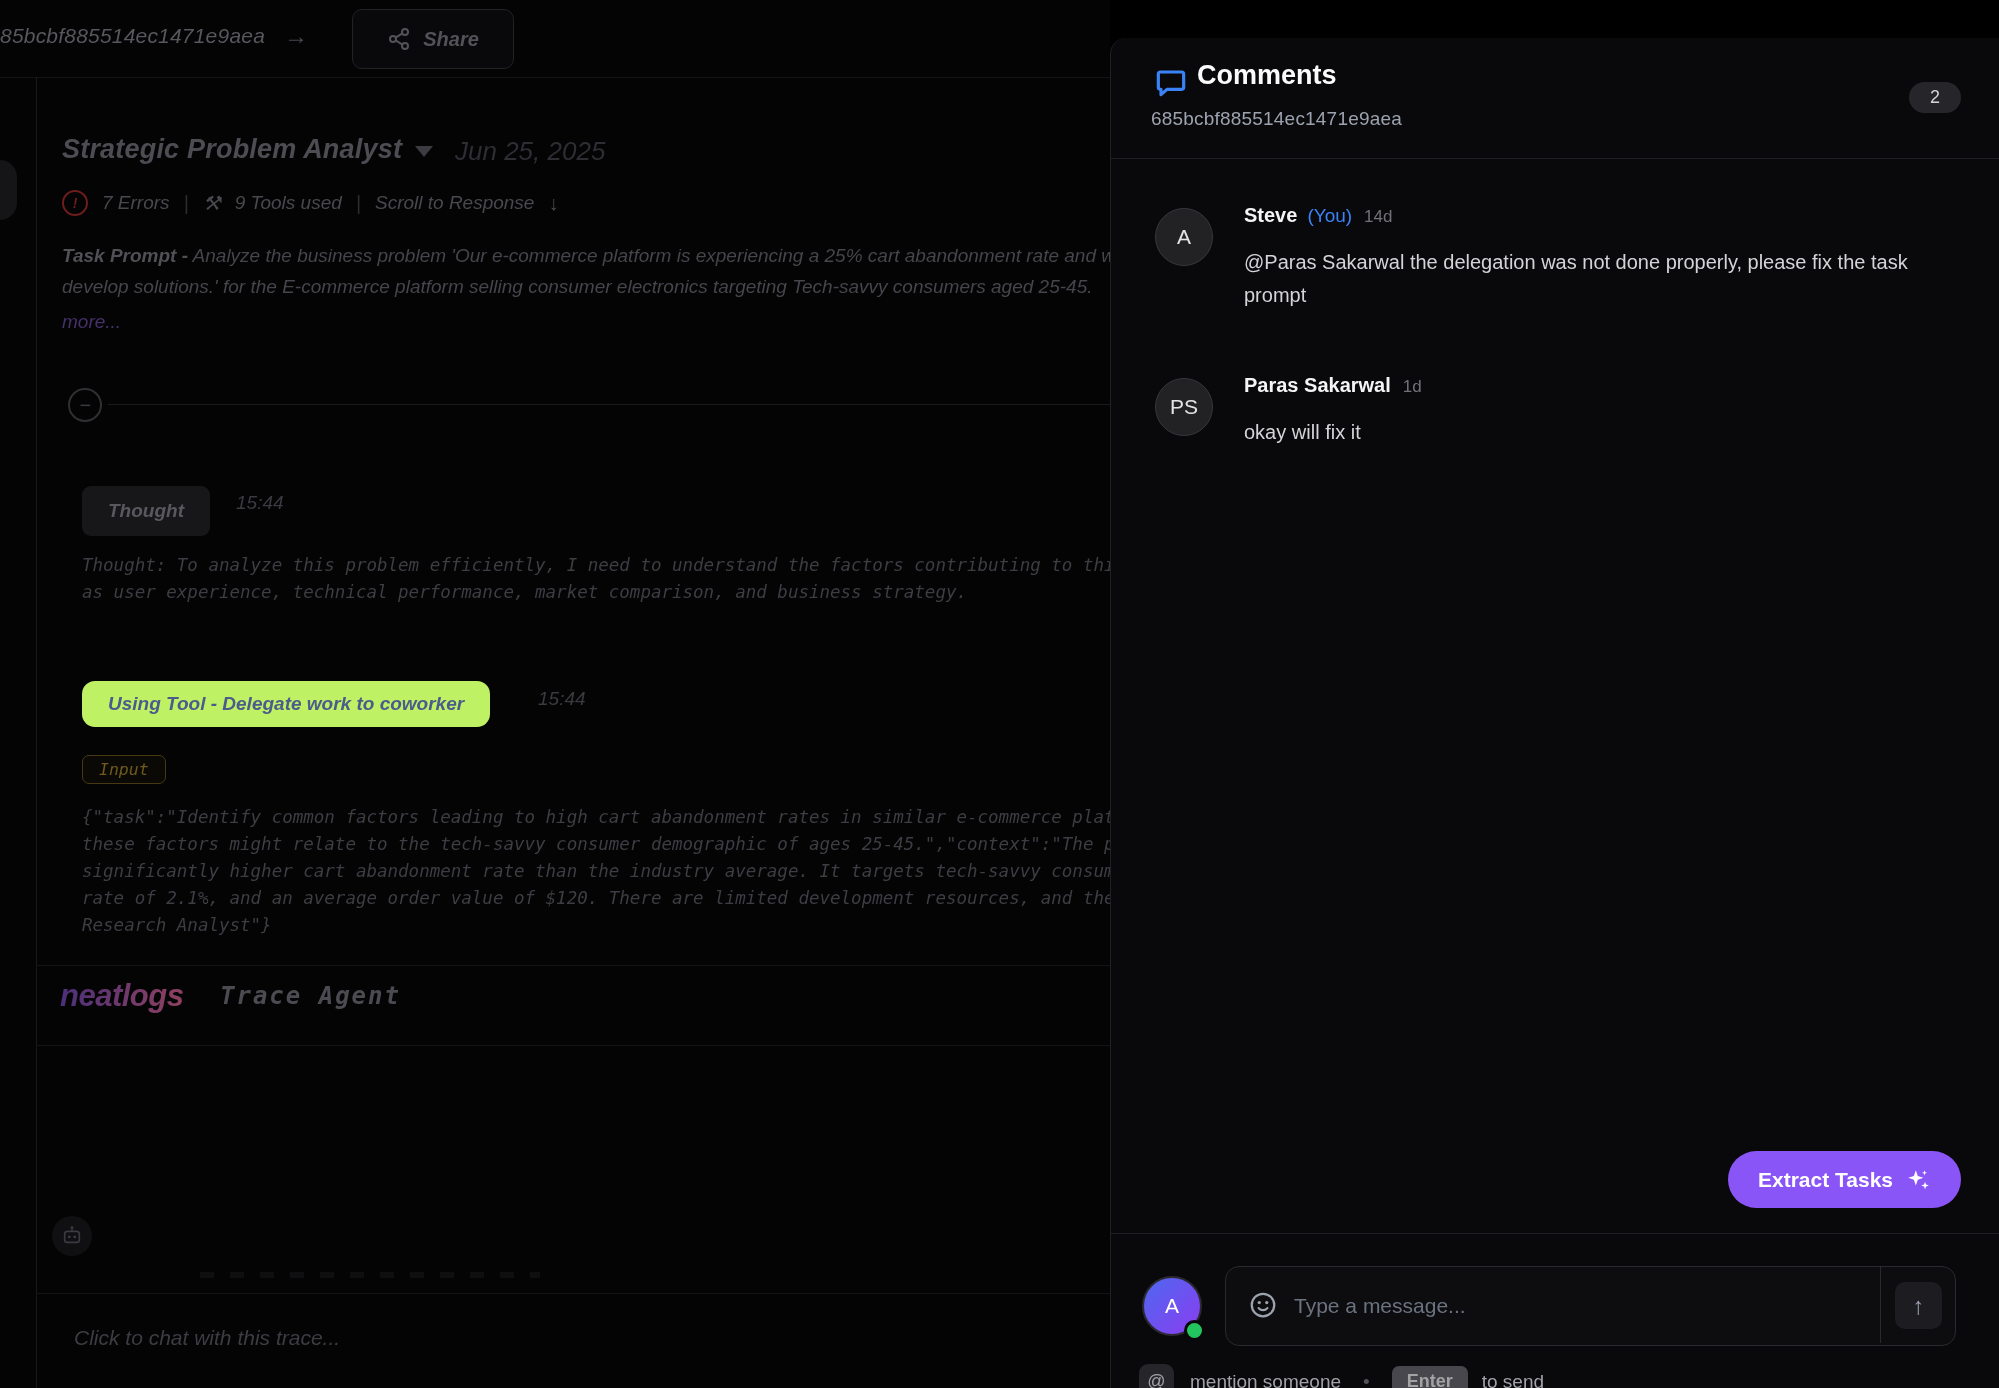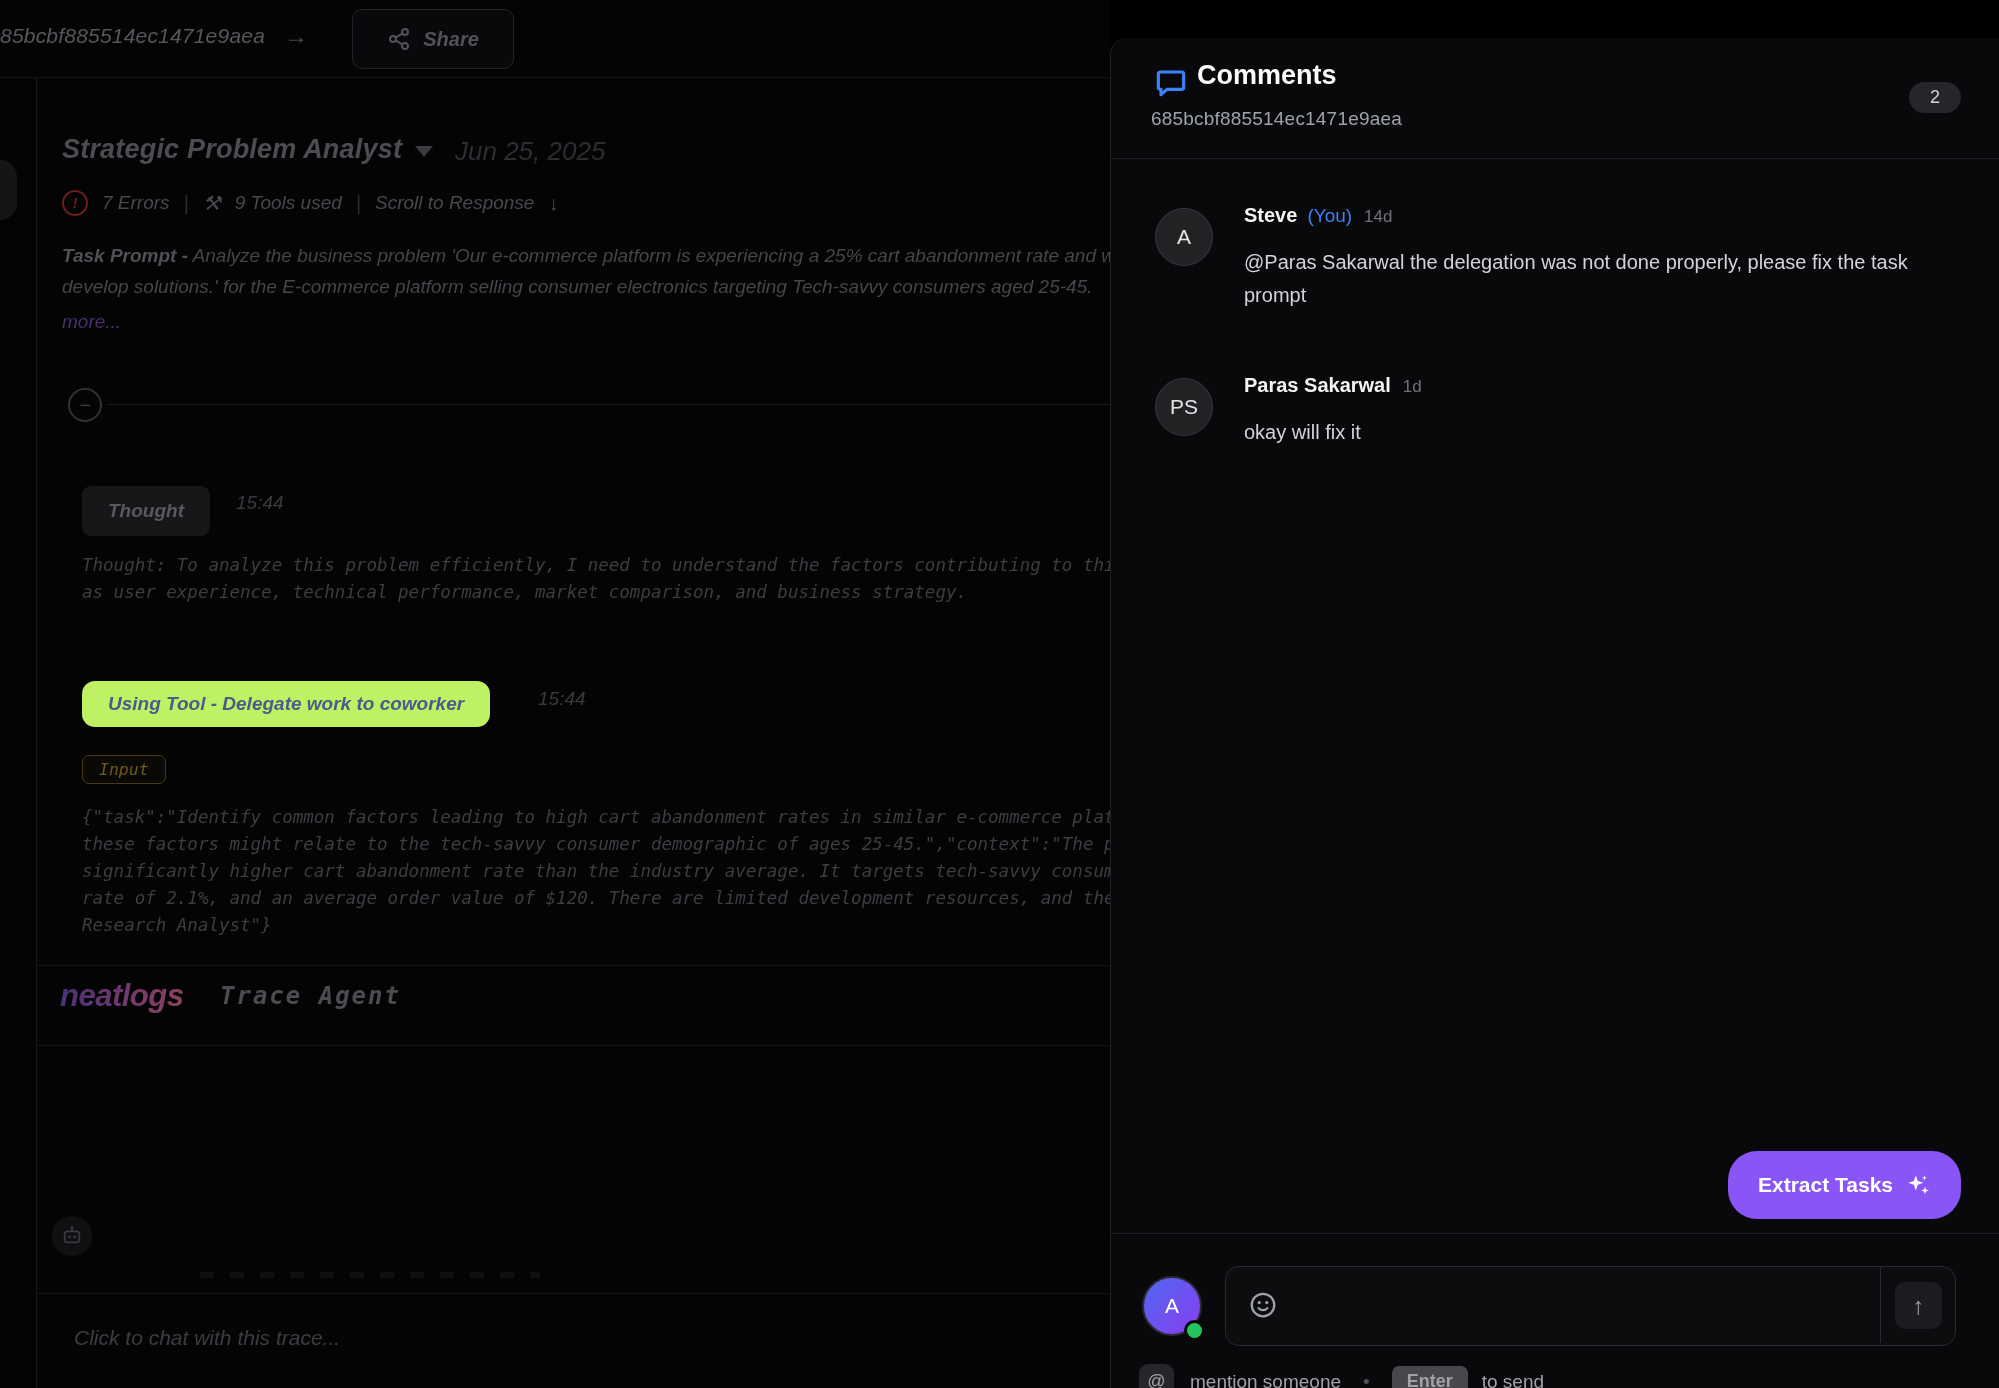--- a/index.html
+++ b/index.html
@@ -72,21 +72,21 @@
   .panel-div{position:absolute;left:0;width:889px;height:1px;background:#1d1d22;}
 
   .avatar{position:absolute;width:56px;height:56px;border-radius:50%;background:#222225;border:1px solid #37373c;
           display:flex;align-items:center;justify-content:center;font-size:21px;color:#e4e4e7;}
   .c-name{font-size:20px;font-weight:bold;color:#f4f4f5;}
   .c-you{font-size:19px;color:#3b82f6;margin-left:10px;}
   .c-time{font-size:17px;color:#71717a;margin-left:12px;}
   .c-body{position:absolute;left:133px;width:672px;font-size:20px;line-height:33px;color:#d4d4d8;}
   .c-head{position:absolute;left:133px;display:flex;align-items:baseline;}
 
-  #extract-btn{position:absolute;right:39px;top:1113px;height:68px;padding:0 30px;border:none;border-radius:29px;
+  #extract-btn{position:absolute;right:39px;top:1113px;height:57px;padding:0 30px;border:none;border-radius:29px;
                background:#8a55f7;display:flex;align-items:center;gap:12px;cursor:pointer;}
   #extract-btn span{font-size:21px;font-weight:bold;color:#fff;}
 
   #composer-avatar{position:absolute;left:31px;top:1238px;width:56px;height:56px;border-radius:50%;
                    background:linear-gradient(135deg,#4e68f0,#8b3df0);border:2px solid #2a2a30;
                    display:flex;align-items:center;justify-content:center;font-size:21px;color:#fff;}
   #presence-dot{position:absolute;left:73px;top:1282px;width:15px;height:15px;border-radius:50%;background:#22c55e;border:3px solid #09090b;}
   #msg-box{position:absolute;left:114px;right:44px;top:1228px;height:78px;background:#0d0d0f;border:1px solid #2a2a2f;border-radius:14px;}
   #msg-box .smile{position:absolute;left:22px;top:23px;}
   #msg-input{position:absolute;left:66px;top:0;width:560px;height:76px;background:transparent;border:none;outline:none;
@@ -229,20 +229,21 @@
   <div id="composer-avatar">A</div>
   <div id="presence-dot"></div>
 
   <div id="msg-box">
     <svg class="smile" width="30" height="30" viewBox="0 0 24 24">
       <circle cx="12" cy="12" r="9" fill="none" stroke="#9ca3af" stroke-width="1.8"></circle>
       <circle cx="9" cy="10" r="1.3" fill="#9ca3af"></circle>
       <circle cx="15" cy="10" r="1.3" fill="#9ca3af"></circle>
       <path d="M8.5 14.5a4.5 4.5 0 0 0 7 0" fill="none" stroke="#9ca3af" stroke-width="1.8" stroke-linecap="round"></path>
     </svg>
+    <input id="msg-input" type="text" placeholder="Type a message..." style="">
     <div id="msg-vdiv"></div>
     <button id="send-btn">
       <span>↑</span>
     </button>
   </div>
 
   <div class="hints" style="left:28px">
     <span id="at-pill">@</span>
     <span style="margin-left:16px">mention someone</span>
     <span class="hint-dot">•</span>

